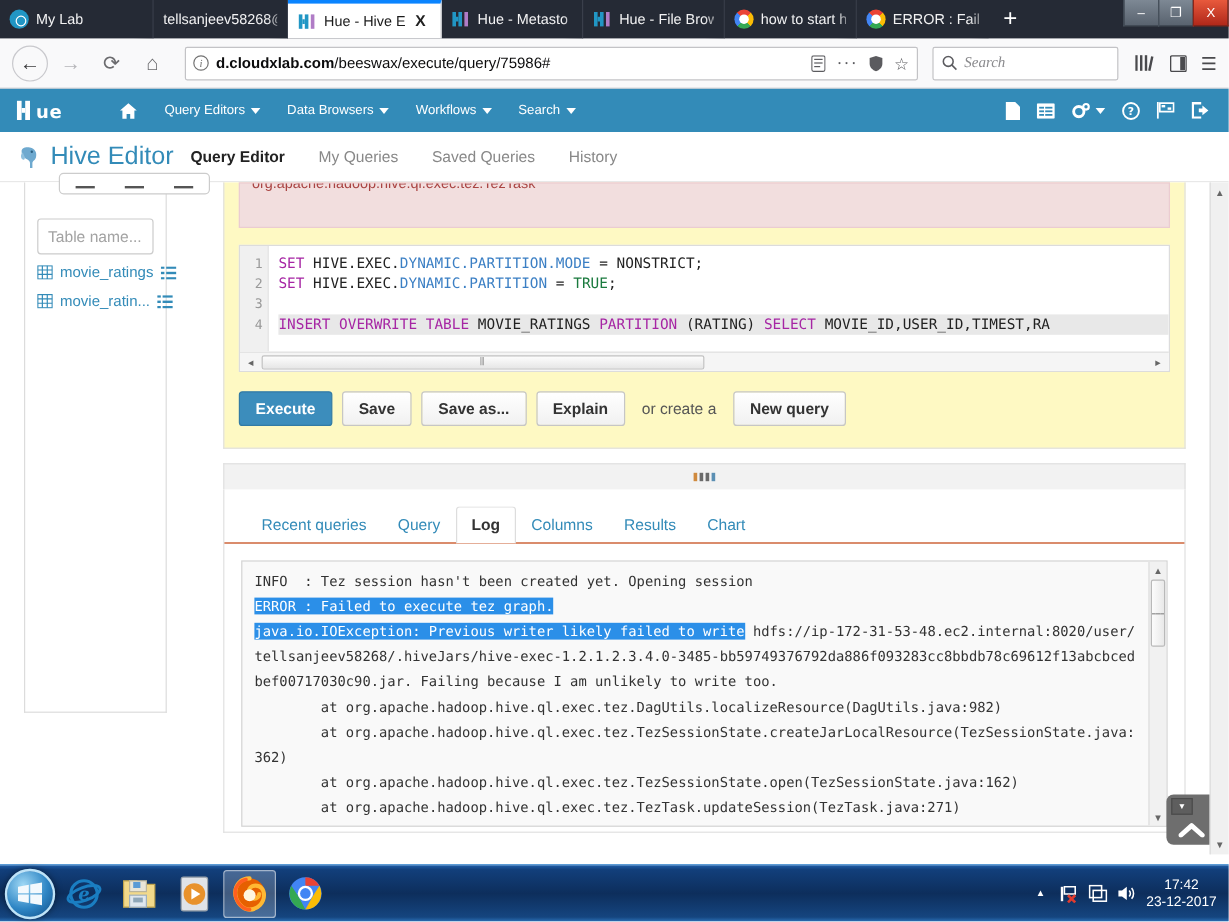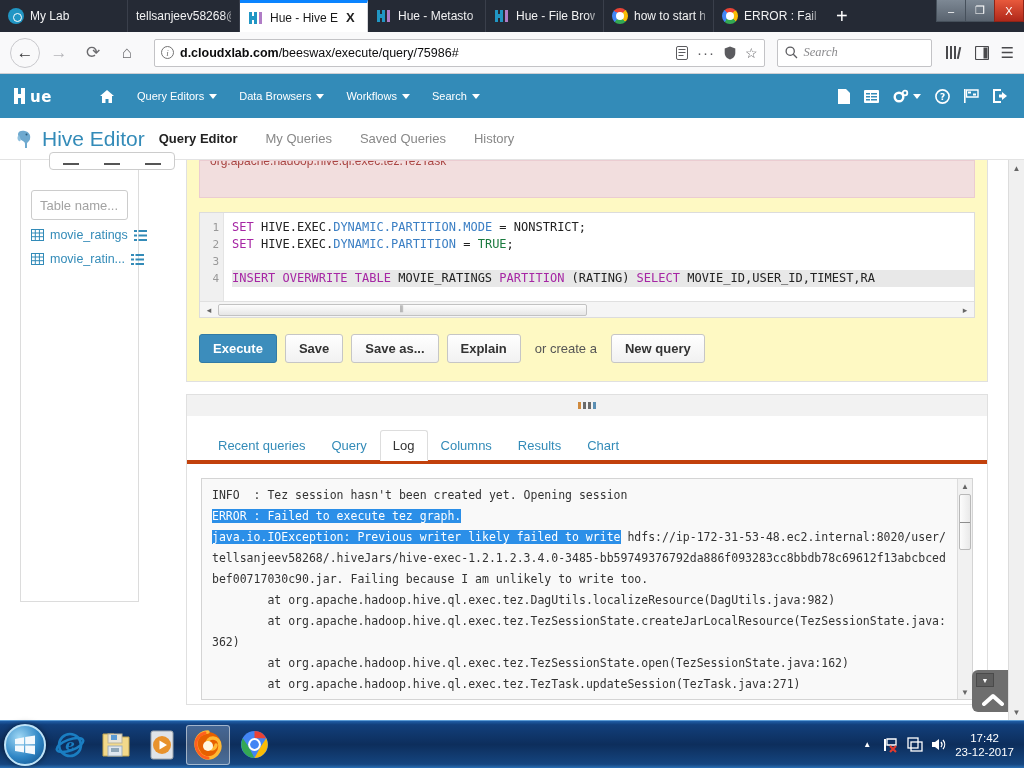--- a/index.html
+++ b/index.html
@@ -104,21 +104,21 @@
   .urlicons { display: flex; align-items: center; gap: 9px; color: #5b5b5f; font-size: 13px; }
   .searchbar {
     width: 155px; height: 28px; background: #fff; border: 1px solid #c3c3c6;
     border-radius: 2px; display: flex; align-items: center; padding: 0 7px; gap: 6px;
   }
   .searchbar .ph { color: #8a8a8d; font-size: 12.5px; font-style: italic; font-family: "Liberation Serif", serif;}
   .toolicons { display: flex; align-items: center; gap: 12px; margin-left: 10px; color: #4a4a4d; }
 
   
   .hue-nav {
-    height: 44px; background: #338bb8; display: flex; align-items: center;
+    height: 36px; background: #338bb8; display: flex; align-items: center;
     padding: 0 14px; color: #fff; font-size: 12.5px; gap: 0px;
   }
   .hue-logo { font-size: 17px; font-weight: bold; letter-spacing: .5px; margin-right: 18px; font-family:"DejaVu Sans", sans-serif;}
   .hue-nav-item { padding: 0 11px; height: 34px; display: flex; align-items: center; gap: 5px; font-size:11px;}
   .hue-nav-right { margin-left: auto; display: flex; align-items: center; gap: 14px; padding-right: 2px;}
   .caret-d { border-left: 4px solid transparent; border-right: 4px solid transparent; border-top: 5px solid #fff; display:inline-block;}
 
   
   .hue-sub {
     height: 42px; background: #fff; display: flex; align-items: center;
@@ -201,25 +201,26 @@
   .or-create { font-size: 13px; color: #555; padding: 0 6px; font-weight: normal; }
 
   .grip-card { margin-top: 12px; }
   .grip {
     height: 22px; display: flex; align-items: center; justify-content: center;
     background: #f2f2f2; border: 1px solid #e0e0e0; border-bottom:none;
   }
   .grip i { display:inline-block; width:3px; height:7px; margin:0 1px; }
 
   .resultcard { border: 1px solid #e0e0e0; border-top: none; background: #fff; padding-bottom: 4px; }
-  .rtabs { display: flex; align-items: flex-end; padding: 14px 18px 0 18px; border-bottom: 4px solid #c2410c;}
+  .rtabs { display: flex; align-items: flex-end; padding: 14px 18px 0 18px; border-bottom: 1px solid #c2410c;}
   .rtab { font-size: 13px; color: #338bb8; padding: 7px 12px; border: 1px solid transparent; margin-bottom: -1px; }
   .rtab.active {
     color: #333; background: #fff; border: 1px solid #ddd; border-bottom-color: #fff;
     border-radius: 3px 3px 0 0;
+    font-weight: bold;
   }
   .logbox {
     margin: 14px 14px 0 14px; border: 1px solid #d4d4d4; background: #f9f9f9;
     height: 222px; display: flex; overflow: hidden; position: relative;
   }
   .logtext {
     flex: 1; font-family: "DejaVu Sans Mono", monospace; font-size: 11.5px;
     line-height: 21px; color: #333; padding: 6px 8px 0 10px; white-space: pre-wrap;
     word-break: break-all; overflow: hidden;
   }

